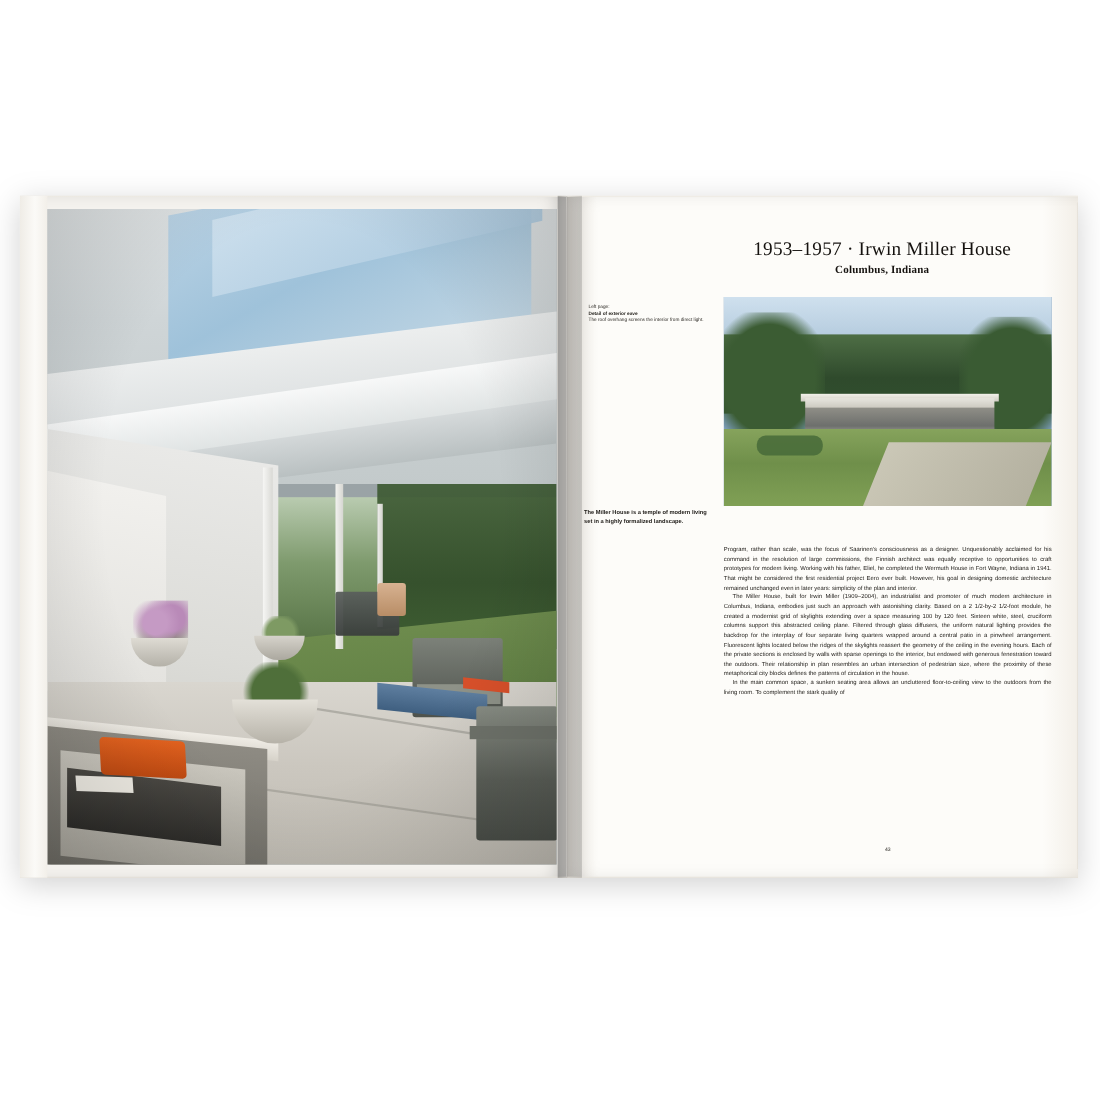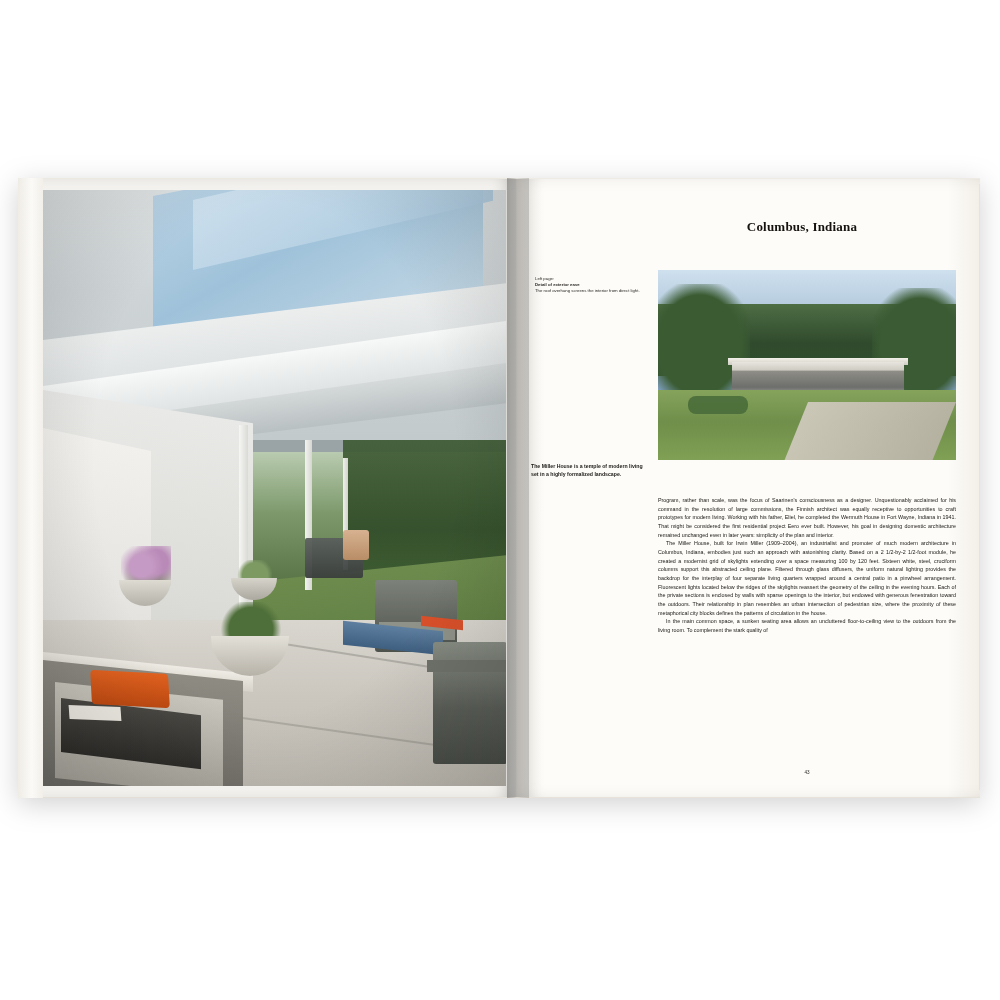--- a/index.html
+++ b/index.html
@@ -306,21 +306,21 @@
   }
   .chapter-title {
     font-family: "Liberation Serif", serif;
     font-size: 17.5px;
     color: #15120f;
     letter-spacing: .2px;
     white-space: nowrap;
   }
   .chapter-sub {
     font-family: "Liberation Serif", serif;
-    font-size: 13px;
+    font-size: 10px;
     font-weight: bold;
     color: #15120f;
     margin-top: 3px;
     letter-spacing: .2px;
   }
 
   .caption-left {
     position: absolute;
     left: 6px;
     top: 98px;
@@ -511,20 +511,21 @@
     </div>
 
     <div class="page page-right">
       <div class="edge-top-r"></div>
       <div class="edge-bottom-r"></div>
       <div class="edge-right"></div>
 
       <div class="rp">
 
         <div class="title-block">
+          <div class="chapter-title">1953–1957 · Irwin Miller House</div>
           <div class="chapter-sub">Columbus, Indiana</div>
         </div>
 
         <div class="caption-left">
           <div>Left page:</div>
           <div class="cap-strong">Detail of exterior eave</div>
           <div>The roof overhang screens the interior from direct light.</div>
         </div>
 
         <div class="caption-under">The Miller House is a temple of modern living set in a highly formalized landscape.</div>

